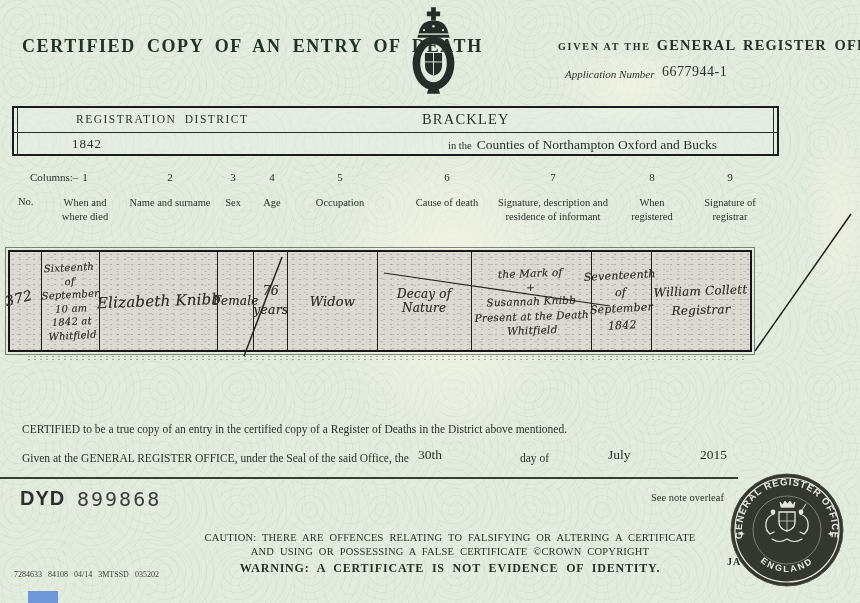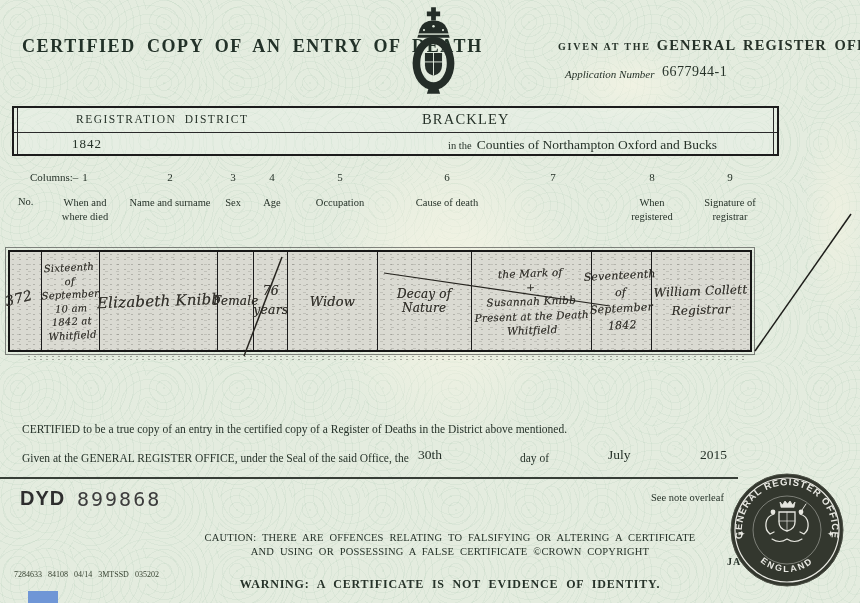--- a/index.html
+++ b/index.html
@@ -85,21 +85,21 @@
   .month-value { left:608px; top:447px; font-size:13.5px;text-align:center; }
   .yearissued-value { left:700px; top:447px; font-size:13.5px; }
   .footer-rule { left:0; top:477px; width:738px; height:2px; background:#383f37; }
 
   
   .serial-prefix { left:20px; top:487px; font-family:"Liberation Sans", sans-serif; font-weight:bold; font-size:20px; color:#2e2e2e; letter-spacing:1px; }
   .serial-number { left:77px; top:487px; font-family:"DejaVu Sans Mono", monospace; font-size:20px; color:#3c3c3c; letter-spacing:2px; }
   .see-note { left:651px; top:492px; font-size:10.5px; }
   .caution-block { left:150px; top:531px; width:600px; text-align:center; }
   .caution-line { font-size:10.5px; word-spacing:3px; letter-spacing:0.2px; line-height:1.3; }
-  .warning-line { margin-top:19px; font-size:12px; font-weight:bold; letter-spacing:0.8px; word-spacing:4px; }
+  .warning-line { margin-top:3px; font-size:12px; font-weight:bold; letter-spacing:0.8px; word-spacing:4px; }
   .print-codes { left:14px; top:570px; font-size:8px; white-space:pre; color:#35402f; }
   .initials { left:727px; top:556px; font-size:10px; font-weight:bold; letter-spacing:1px; }
   .seal { left:727px; top:470px; width:120px; height:120px; }
   .corner-tab { left:28px; top:591px; width:30px; height:12px; background:#6f96d6; }
 </style>
 </head>
 <body>
 
 <div id="page">
 
@@ -148,20 +148,22 @@
   <span class="abs colnum" style="left:730px">9</span>
 
   <div class="abs no-header">No.</div>
   <div class="abs collabel pre" style="left:85px">When and
 where died</div>
   <div class="abs collabel pre" style="left:170px">Name and surname</div>
   <div class="abs collabel pre" style="left:233px">Sex</div>
   <div class="abs collabel pre" style="left:272px">Age</div>
   <div class="abs collabel pre" style="left:340px">Occupation</div>
   <div class="abs collabel pre" style="left:447px">Cause of death</div>
+  <div class="abs collabel pre" style="left:553px">Signature, description and
+residence of informant</div>
   <div class="abs collabel pre" style="left:652px">When
 registered</div>
   <div class="abs collabel pre" style="left:730px">Signature of
 registrar</div>
 
   <div class="abs entry-table">
     <div class="cell c1">
       <span class="hw hw-no">372</span>
     </div>
     <div class="cell c2">

